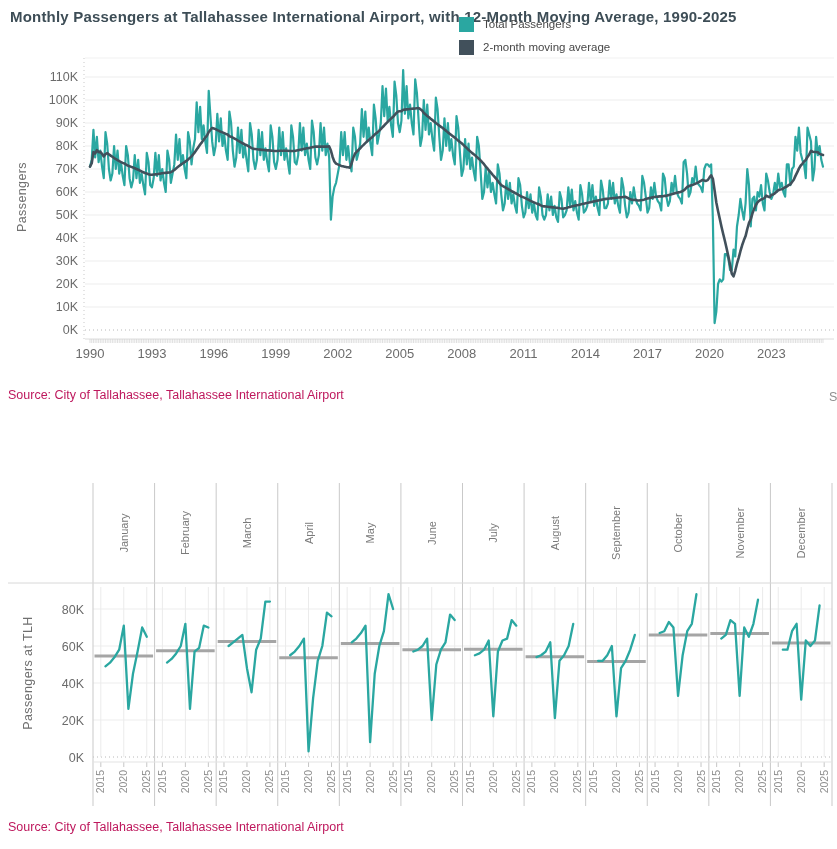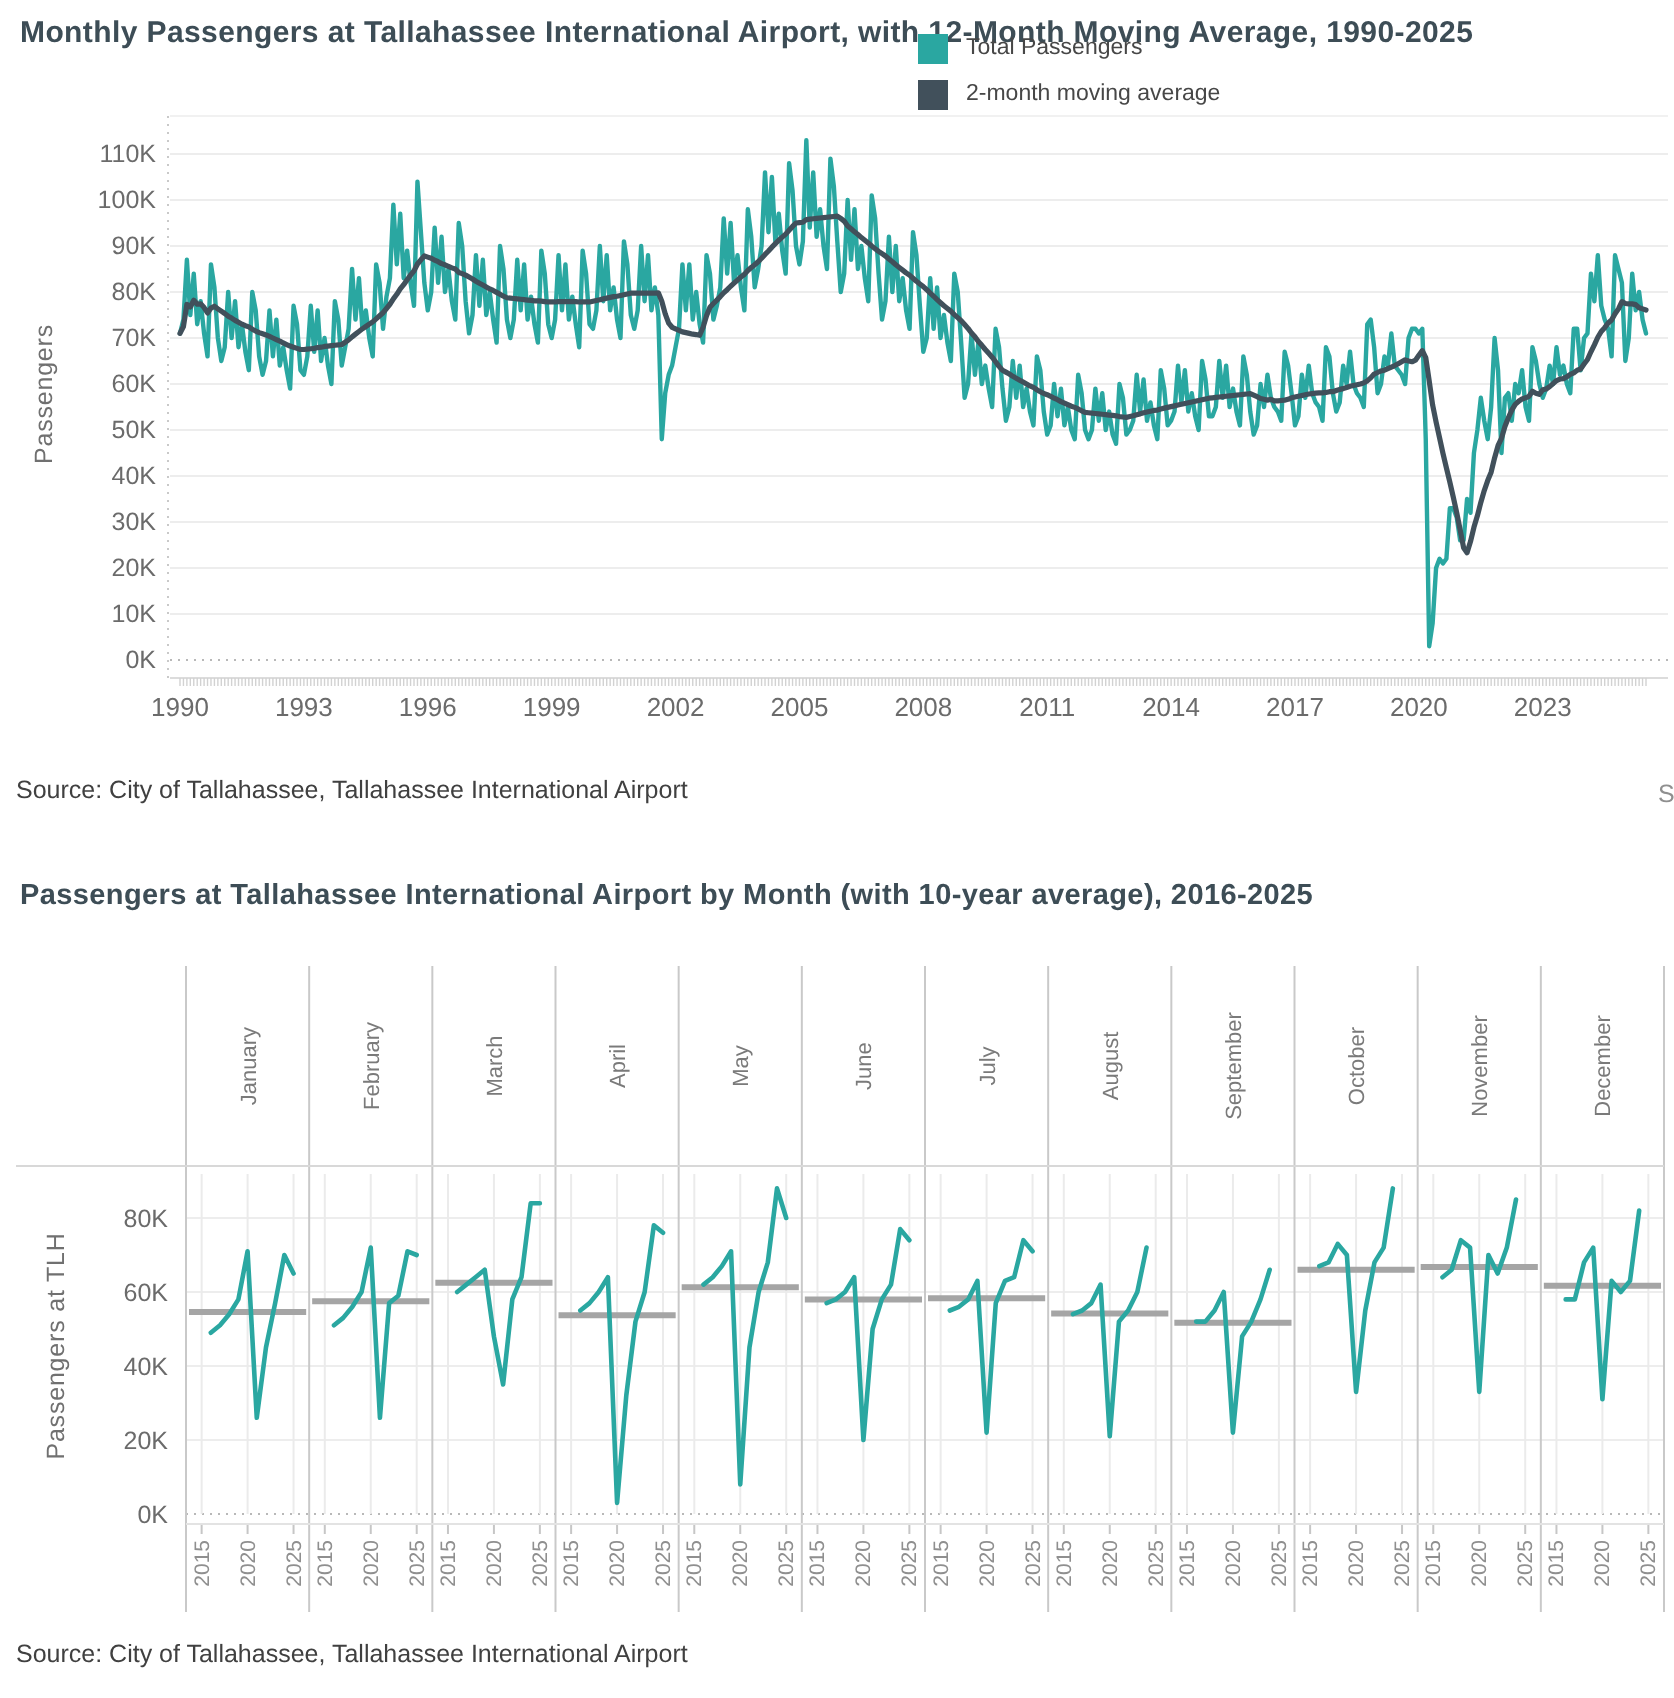--- a/index.html
+++ b/index.html
@@ -10,21 +10,21 @@
   .t1{left:10px;top:8px;font-size:15px;}
   .t2{left:10px;top:440px;font-size:14.5px;}
   .legend{position:absolute;left:459px;top:16px;z-index:3;}
   .lrow{display:flex;align-items:center;height:16px;margin-bottom:7px;}
   .sw{width:15px;height:15px;margin-right:9px;flex:none;}
   .ltext{font-size:11.5px;color:#474747;white-space:nowrap;}
   .ylab{position:absolute;transform:translate(-50%,-50%) rotate(-90deg);white-space:nowrap;
         color:#707070;font-size:12.5px;letter-spacing:.4px;}
   .y1{left:22px;top:197px;}
   .y2{left:28px;top:673px;}
-  .source{position:absolute;font-size:12.5px;color:#404040;white-space:nowrap;}
+  .source{position:absolute;font-size:12.5px;color:#be185d;white-space:nowrap;}
   .s1{left:8px;top:388px;}
   .s2{left:8px;top:820px;}
   .stray{position:absolute;left:829px;top:390px;font-size:12.5px;color:#8f8f8f;}
 </style>
 </head>
 <body>
 
 <div class="page">
 
   <svg id="charts-svg" class="canvas" width="837" height="849" viewBox="0 0 837 849">
@@ -677,17 +677,16 @@
     <div class="lrow">
       <span class="sw" style="background: rgb(65, 80, 91);"></span>
       <span class="ltext">2-month moving average</span>
     </div>
   </div>
 
   <div class="ylab y1">Passengers</div>
   <div class="source s1">Source: City of Tallahassee, Tallahassee International Airport</div>
   <div class="stray">S</div>
 
-  <div class="title t2">Passengers at Tallahassee International Airport by Month (with 10-year average),  2016-2025</div>
   <div class="ylab y2">Passengers at TLH</div>
   <div class="source s2">Source: City of Tallahassee, Tallahassee International Airport</div>
 
 </div>
 
 </body></html>

